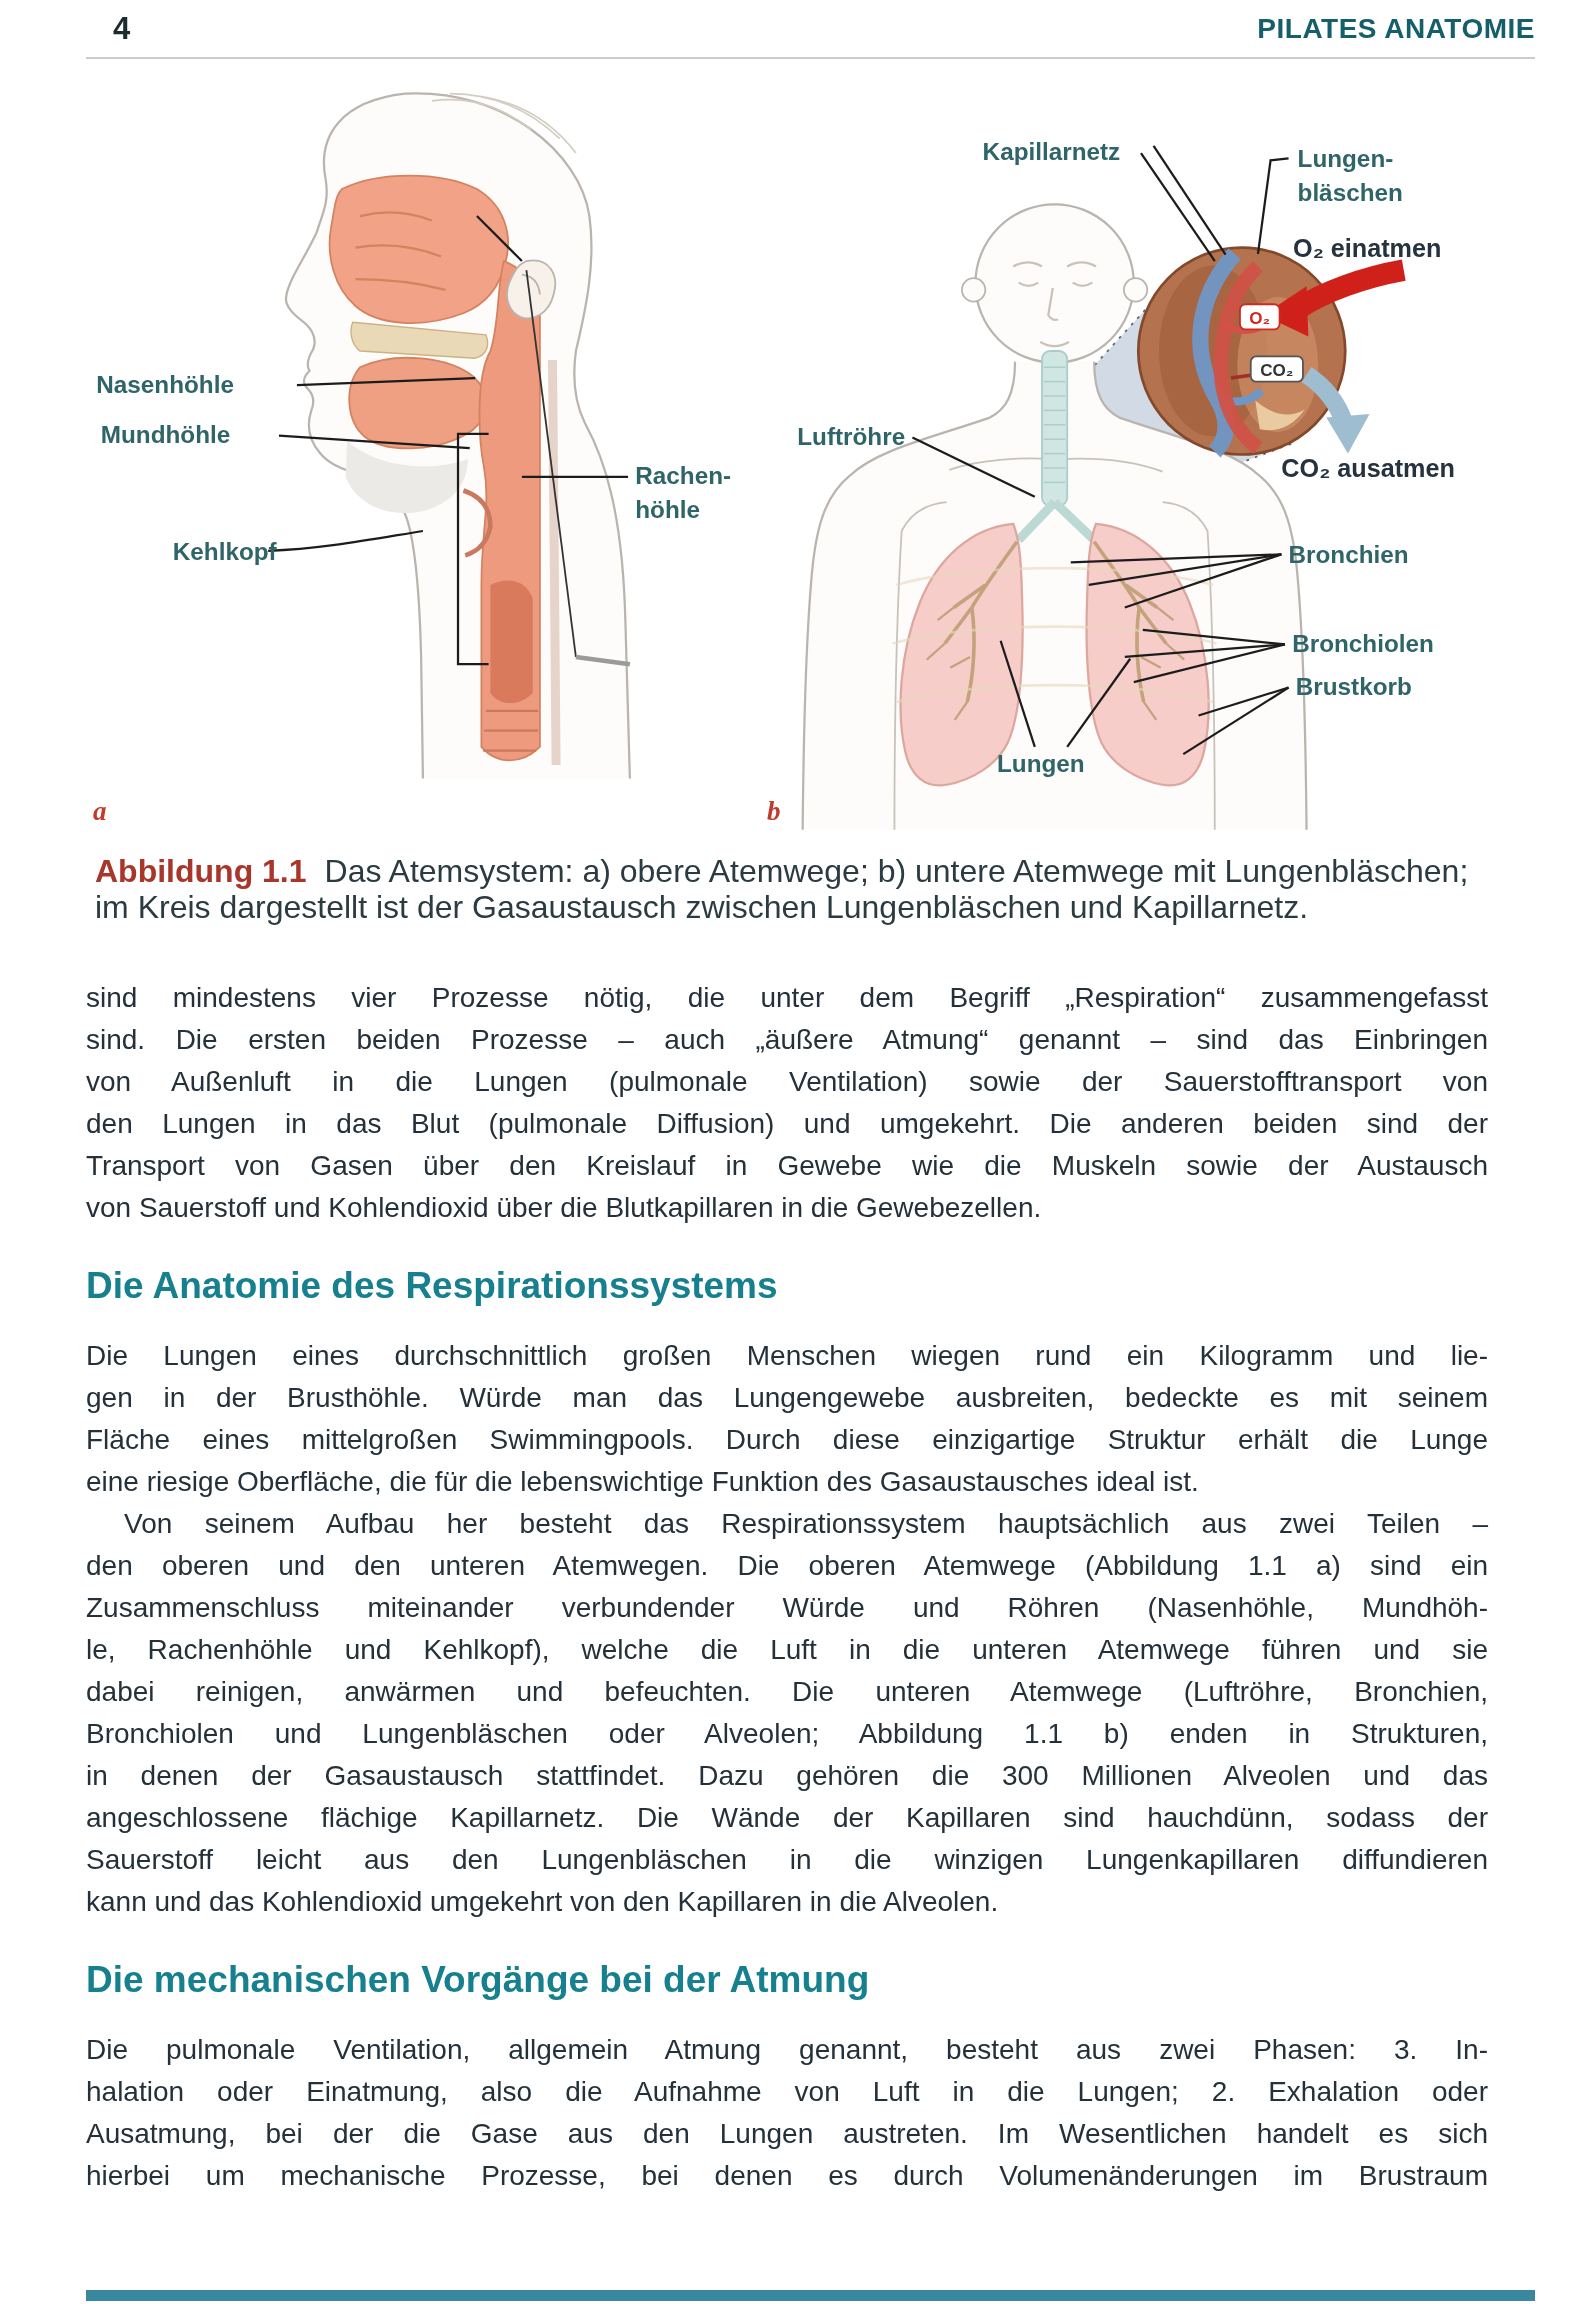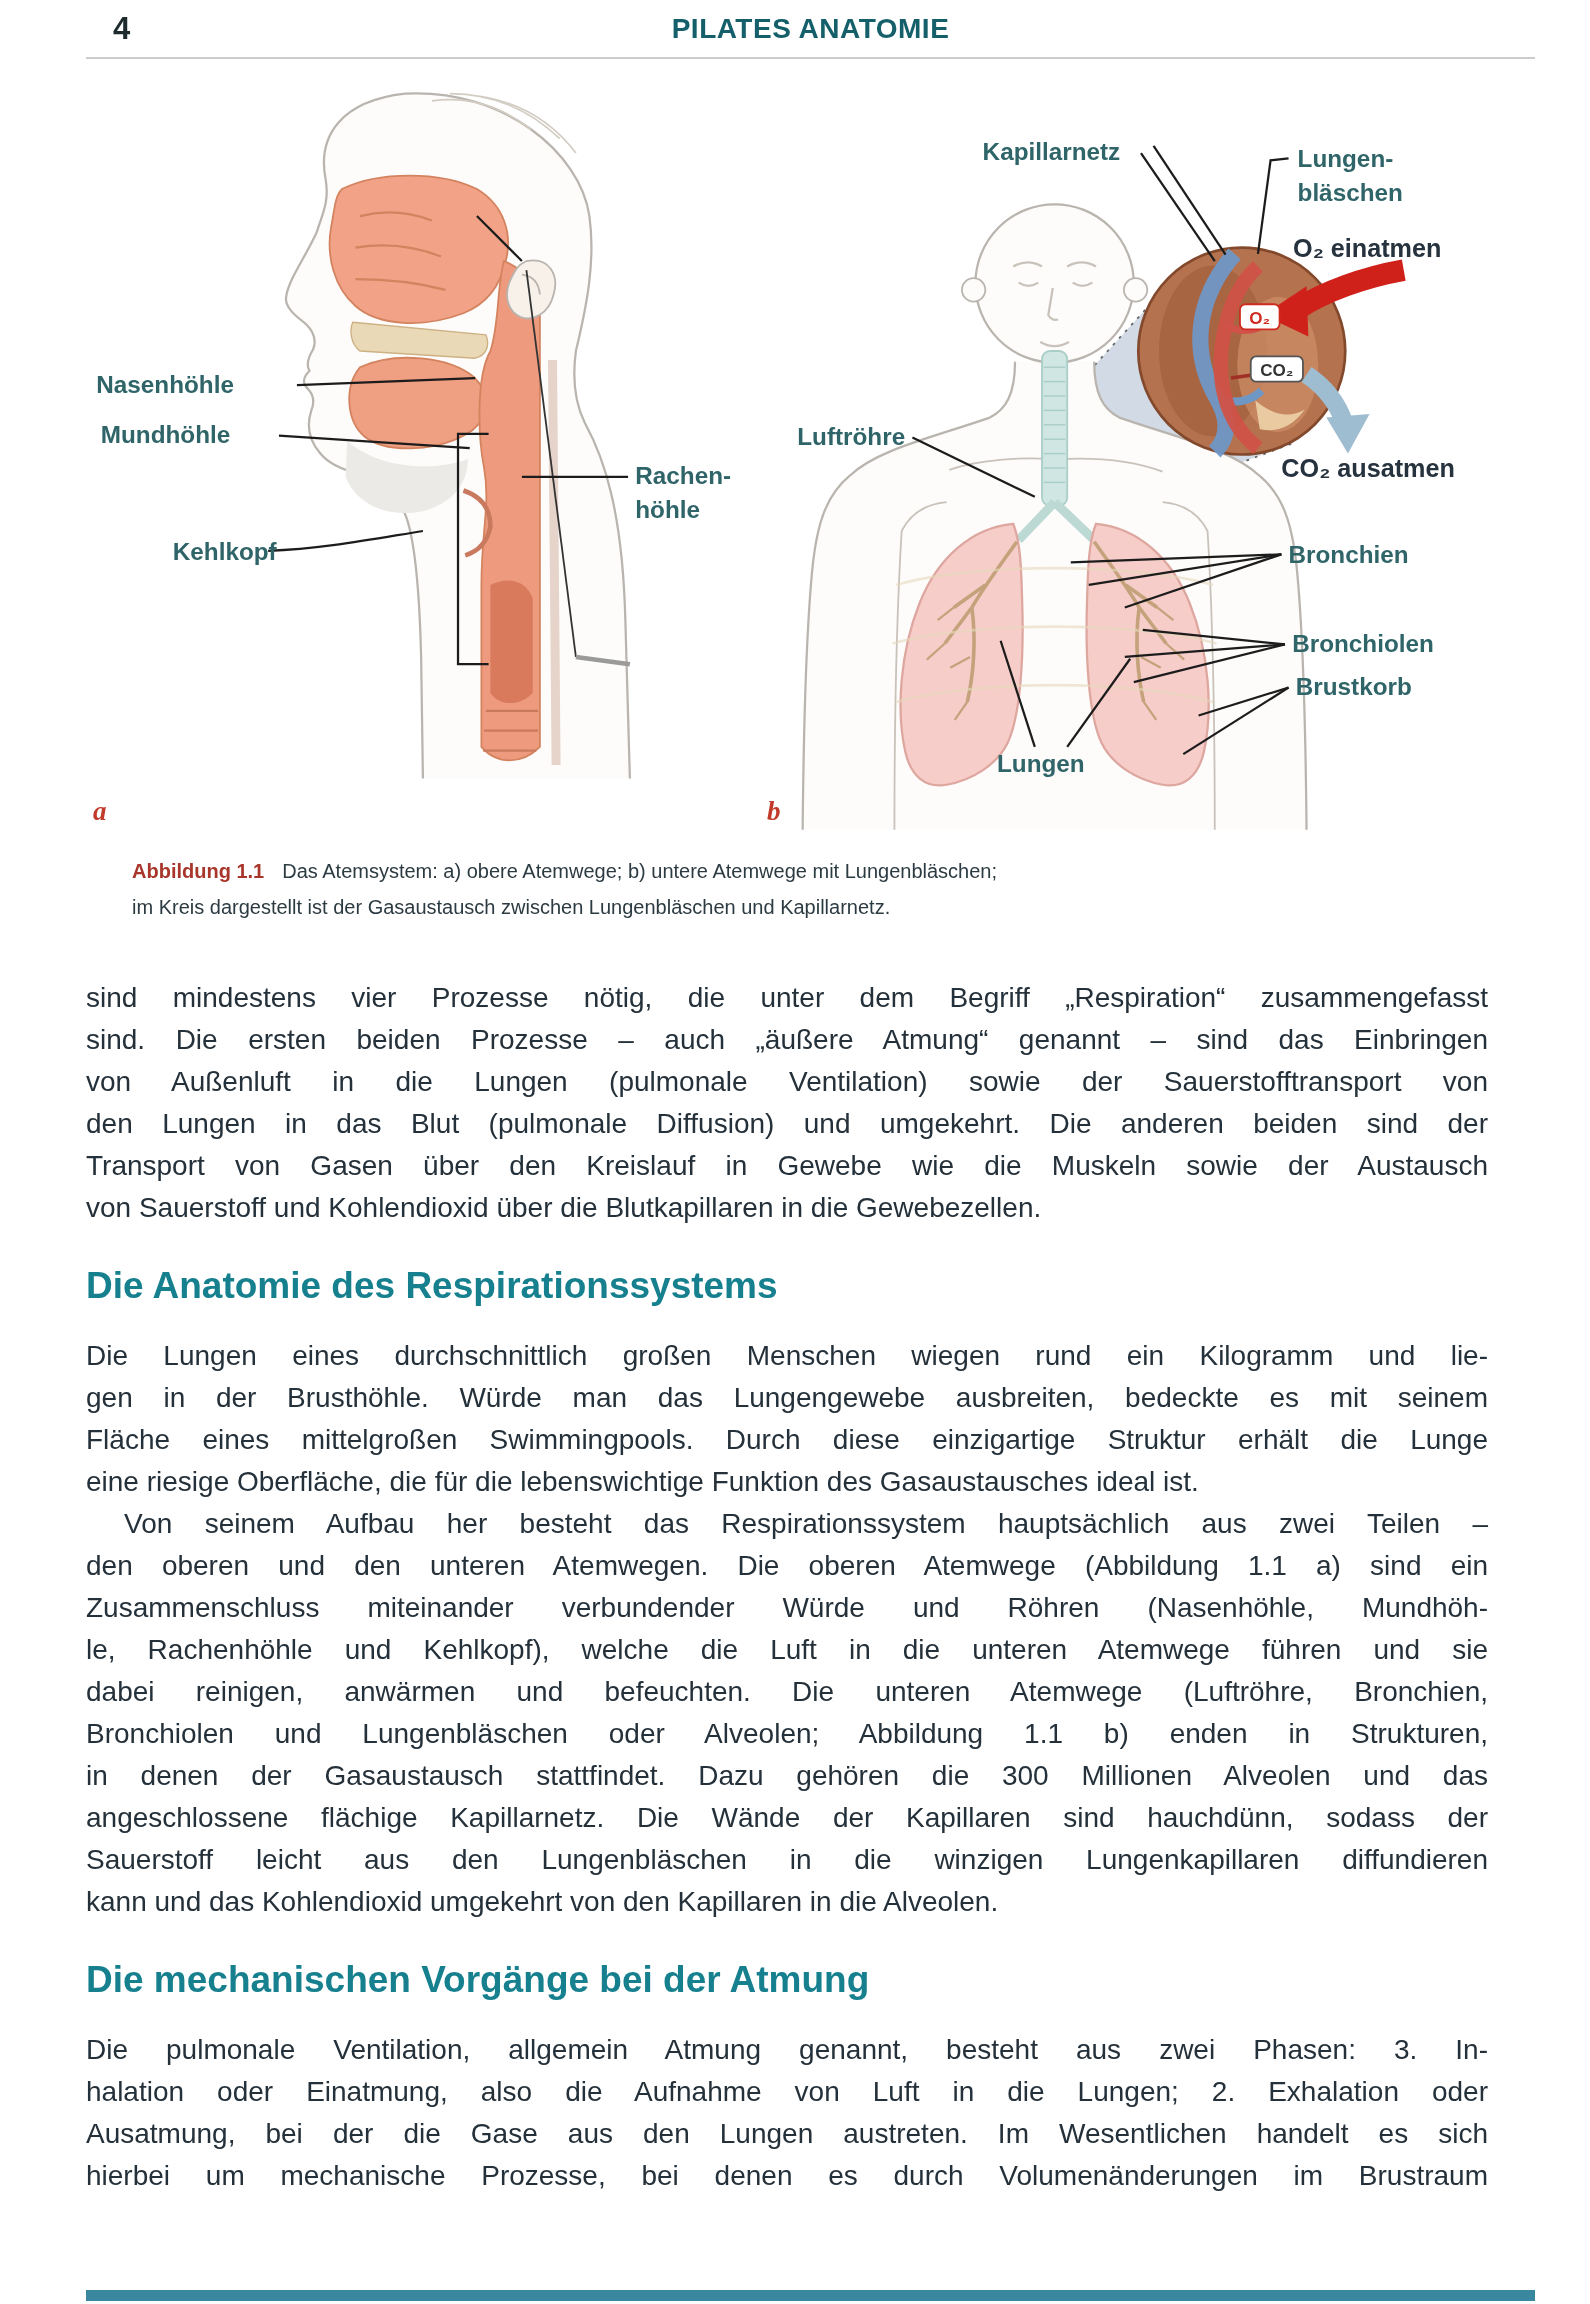--- a/index.html
+++ b/index.html
@@ -11,33 +11,33 @@
     --bottom-bar:#3a87a0;
     --body-ink:#25313a;
   }
   html,body{margin:0;padding:0;background:#ffffff;}
   #page{
     position:relative;width:1590px;height:2304px;background:#fff;overflow:hidden;
     font-family:"Liberation Sans",sans-serif;color:var(--body-ink);
   }
   
   .pagenum{position:absolute;left:113px;top:10.8px;font-size:31px;font-weight:700;color:#1d2b2e;}
-  .running-title{position:absolute;left:86px;top:12.6px;width:1449px;text-align:center;
+  .running-title{position:absolute;left:86px;top:12.6px;width:1449px;text-align:right;
     font-size:28px;font-weight:700;letter-spacing:0.5px;color:#145f6a;}
   .header-rule{position:absolute;left:86px;top:57px;width:1449px;height:1.8px;background:#cccccc;}
   
   #figure-svg{position:absolute;left:0;top:81px;}
   .fig-letter{position:absolute;top:796px;font:italic 700 27px "Liberation Serif",serif;color:#c23b2a;}
   .flabel{fill:var(--figure-label-teal);font-weight:600;font-size:27px;font-family:"Liberation Sans",sans-serif;}
   .fbold{fill:#26323e;font-weight:700;font-size:28px;font-family:"Liberation Sans",sans-serif;}
   .leader{stroke:#1c1c1c;stroke-width:2.5;fill:none;}
   .outline{stroke:#b9b4ae;stroke-width:2.5;fill:none;}
   .skin{fill:#fdfcfb;}
   
-  .caption{position:absolute;left:95px;top:853px;width:1402px;font-size:20px;line-height:36px;color:#2c3b42;margin-left:37px;}
+  .caption{position:absolute;left:95px;top:853px;width:1402px;font-size:32px;line-height:36px;color:#2c3b42;}
   .cap-label{color:var(--caption-red);font-weight:700;margin-right:18px;}
   
   #content{position:absolute;left:86px;top:977px;width:1402px;}
   .bline{font-size:28px;line-height:42px;color:var(--body-ink);text-align:left;white-space:normal;}
   .bline.j{text-align:justify;text-align-last:justify;}
   .bline.ind{text-indent:38px;}
   .heading{margin:32px 0 25px 0;font-size:37px;line-height:49px;font-weight:700;color:var(--accent-teal);}
   .bottom-bar{position:absolute;left:86px;top:2290px;width:1449px;height:10.8px;background:var(--bottom-bar);}
 </style>
 </head>

